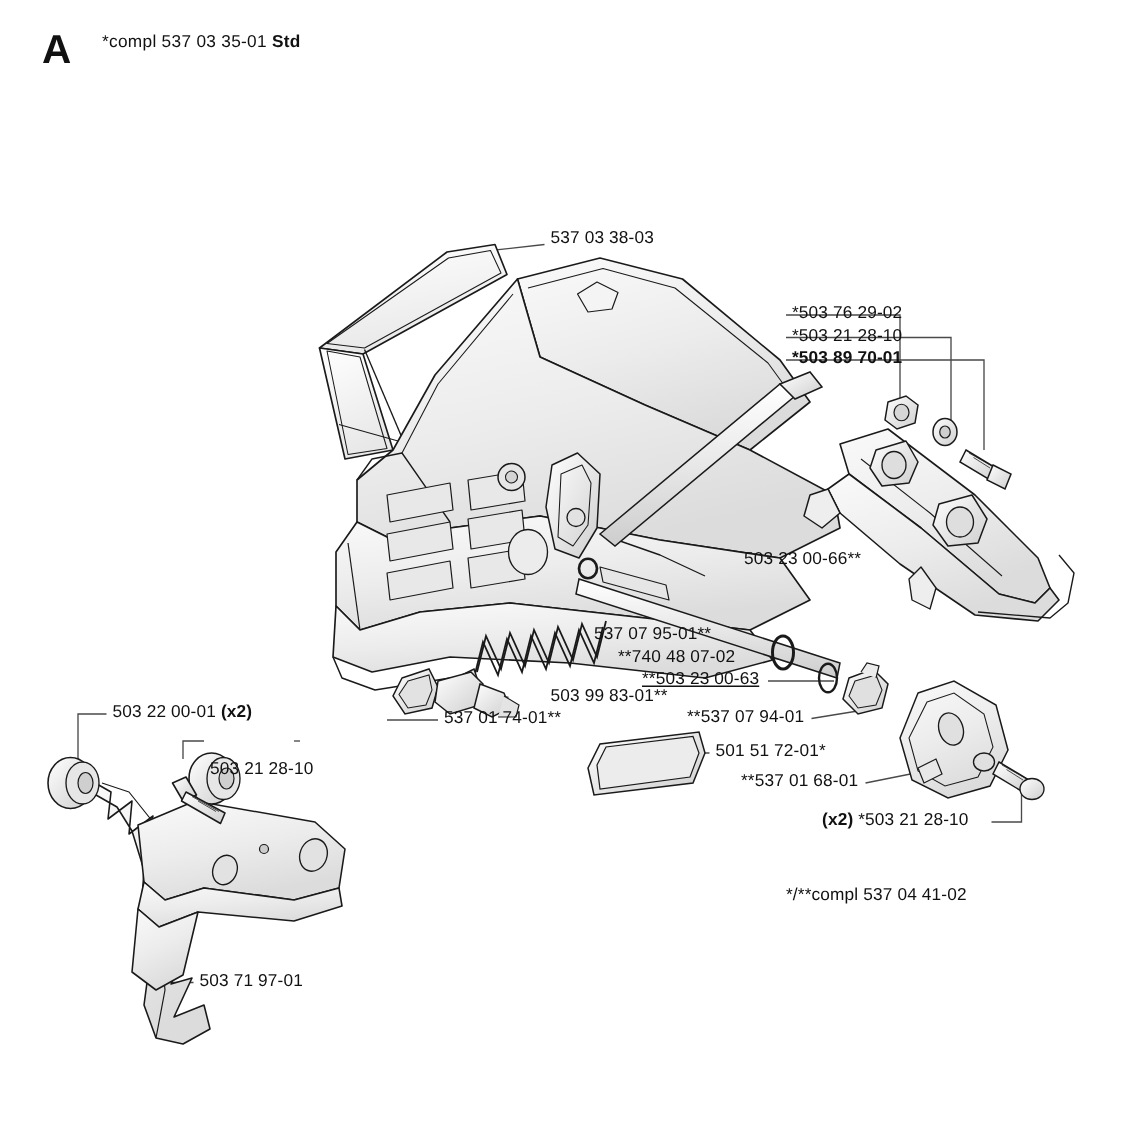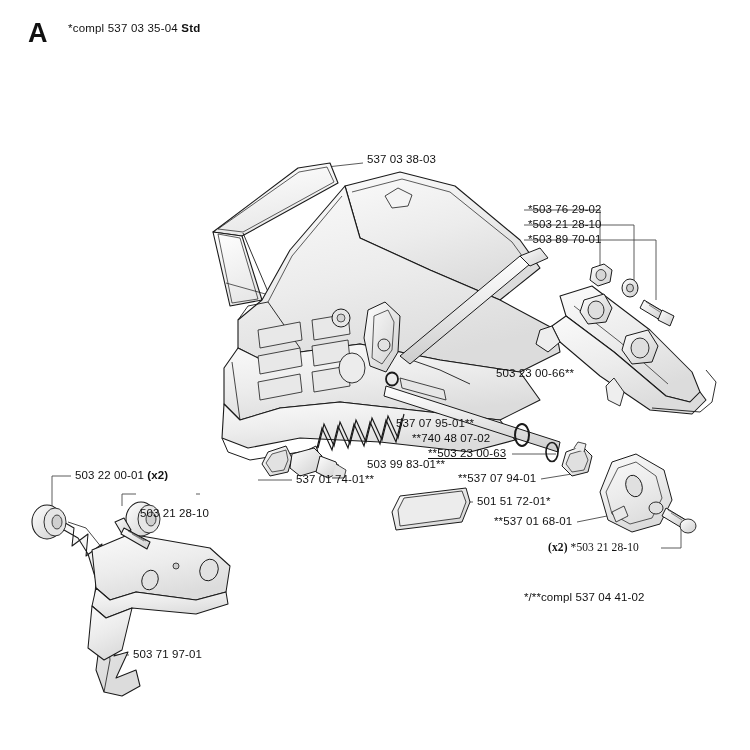--- a/index.html
+++ b/index.html
@@ -68,21 +68,21 @@
     line-height: 1;
   }
   .lbl .bb { font-weight: bold; }
 </style>
 </head>
 <body>
 
 <div id="page">
 
   <div class="section-letter">A</div>
-  <div class="header-code"><span>*compl 537 03 35-04 </span><span class="b">Std</span></div>
+  <div class="header-code"><span>*compl 537 03 35-01 </span><span class="b">Std</span></div>
 
   <svg class="art" viewBox="0 0 750 750" xmlns="http://www.w3.org/2000/svg">
     <defs>
       <linearGradient id="gHousing" x1="0" y1="0" x2="0.4" y2="1">
         <stop offset="0%" stop-color="#fafafa"></stop>
         <stop offset="55%" stop-color="#ececec"></stop>
         <stop offset="100%" stop-color="#dcdcdc"></stop>
       </linearGradient>
       <linearGradient id="gTop" x1="0" y1="0" x2="0.3" y2="1">
         <stop offset="0%" stop-color="#ffffff"></stop>
@@ -277,29 +277,29 @@
         <path d="M128 531 L146 541" stroke="#1a1a1a" stroke-width="0.5"></path>
         <path d="M132 534 L144 541" stroke="#1a1a1a" stroke-width="0.5"></path>
       </g>
     </g>
   </svg>
 
 
   <div class="lbl" style="left:367px; top:154px;">537 03 38-03</div>
   <div class="lbl" style="left:528px; top:204px;">*503 76 29-02</div>
   <div class="lbl" style="left:528px; top:219px;">*503 21 28-10</div>
-  <div class="lbl" style="left:528px; top:234px;">*503 89 70-01</div>
+  <div class="lbl" style="left:528px; top:234px;font-weight:bold;">*503 89 70-01</div>
   <div class="lbl" style="left:450px; top:368px;padding-left:46px;">503 23 00-66**</div>
   <div class="lbl" style="left:396px; top:418px;">537 07 95-01**</div>
   <div class="lbl" style="left:412px; top:433px;">**740 48 07-02</div>
   <div class="lbl" style="left:428px; top:448px;text-decoration:underline;">**503 23 00-63</div>
   <div class="lbl" style="left:343px; top:459px;padding-left:24px;">503 99 83-01**</div>
   <div class="lbl" style="left:296px; top:474px;">537 01 74-01**</div>
   <div class="lbl" style="left:458px; top:473px;">**537 07 94-01</div>
   <div class="lbl" style="left:477px; top:496px;">501 51 72-01*</div>
   <div class="lbl" style="left:494px; top:516px;">**537 01 68-01</div>
-  <div class="lbl" style="left:548px; top:542px;font-family:Liberation Serif, serif;"><span class="bb">(x2)</span> *503 21 28-10</div>
+  <div class="lbl" style="left:548px; top:542px;"><span class="bb">(x2)</span> *503 21 28-10</div>
   <div class="lbl" style="left:485px; top:592px;margin-left:39px;">*/**compl 537 04 41-02</div>
   <div class="lbl" style="left:75px; top:470px;">503 22 00-01 <span class="bb">(x2)</span></div>
   <div class="lbl" style="left:140px; top:488px;margin-top:20px;">503 21 28-10</div>
   <div class="lbl" style="left:133px; top:649px;">503 71 97-01</div>
 
 </div>
 
 </body></html>

